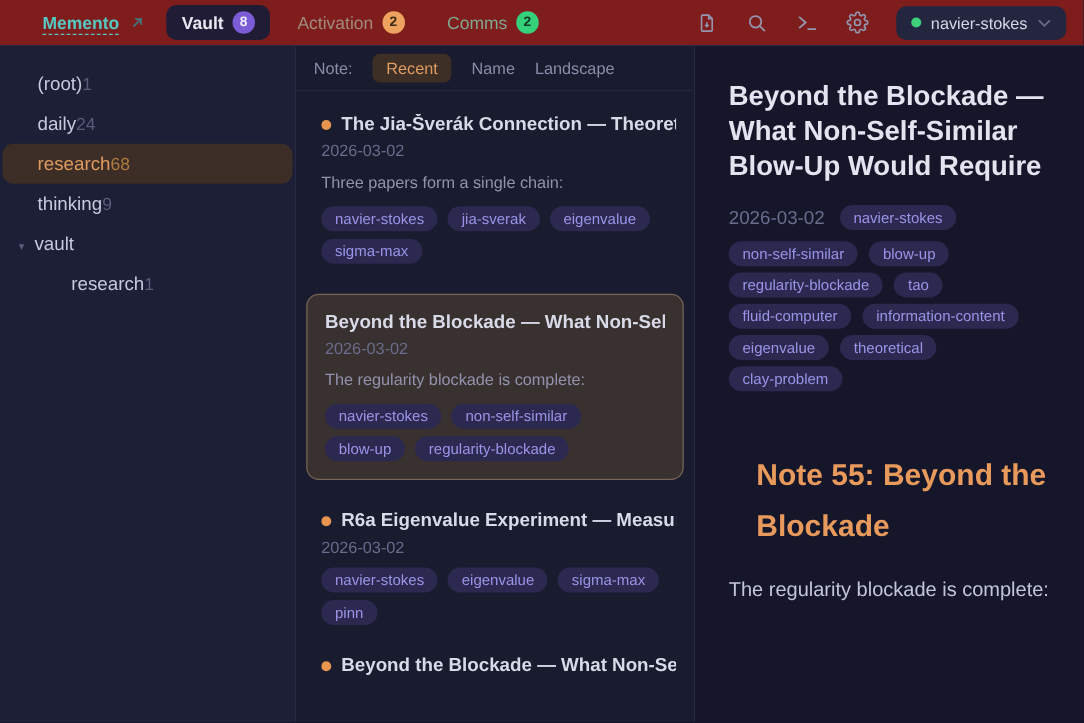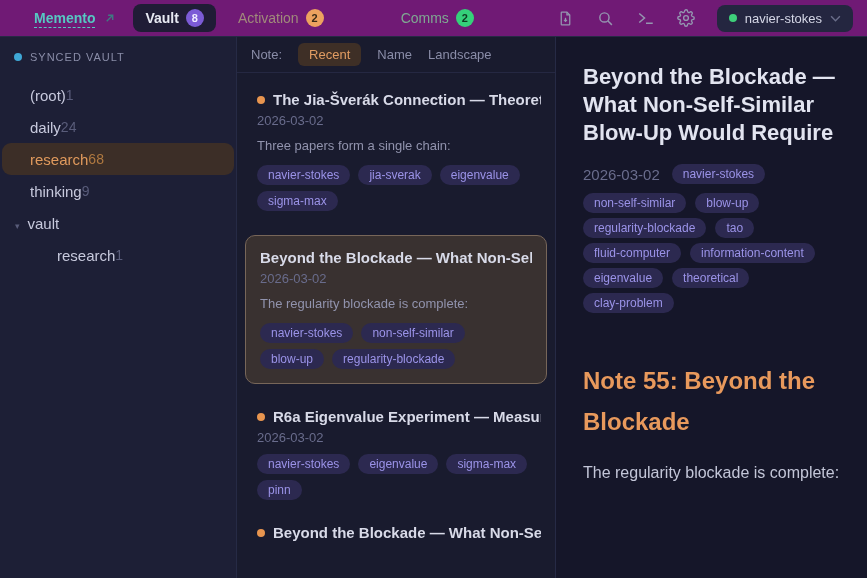--- a/index.html
+++ b/index.html
@@ -5,38 +5,38 @@
   * { margin:0; padding:0; box-sizing:border-box; }
   html,body { width:867px; height:578px; overflow:hidden; }
   body {
     font-family:"Liberation Sans","DejaVu Sans",sans-serif;
     background:#14152a; color:#d5d7e6;
     display:flex; flex-direction:column;
   }
 
   
   .topbar {
-    height:37px; flex:0 0 37px; background:#701a75;
+    height:37px; flex:0 0 37px; background:#7f1d1d;
     border-bottom:1px solid #262a45;
     display:flex; align-items:center; padding:12px 14px; gap:4px;
   }
   .logo {
     color:#56c8c2; font-size:14px; font-weight:bold; margin-left:20px;
     text-decoration:underline dashed; text-underline-offset:4px; text-decoration-thickness:1px;
     cursor:pointer;
   }
   .logo-ext { color:#3f7a82; margin:0 14px 0 5px; display:flex; align-items:center; }
   .tab {
     display:flex; align-items:center; gap:7px; padding:5px 12px; border-radius:8px;
     font-size:14px; cursor:pointer; margin-right:6px;
   }
   .tab.active { background:#201c36; }
   .tab.active .tab-label { color:#e7e8f2; font-weight:bold; }
   .tab-label-activation { color:#a08a7b;text-align:center; }
-  .tab-label-comms { color:#7fa892;margin-left:43px; }
+  .tab-label-comms { color:#7fa892; }
   .badge {
     width:18px; height:18px; border-radius:50%; font-size:11px; font-weight:bold;
     display:flex; align-items:center; justify-content:center;
   }
   .badge-vault { background:#7c5bd6; color:#f0ecff; }
   .badge-activation { background:#eda25f; color:#3a2a16; }
   .badge-comms { background:#35d07a; color:#0e3a22; }
   .topbar-spacer { flex:1; }
   .icon-btn {
     width:30px; height:30px; display:flex; align-items:center; justify-content:center;
@@ -114,21 +114,21 @@
   .detail {
     flex:1; background:#151629; padding:26px 24px 0 27px; overflow:hidden;
   }
   .detail-title {
     font-size:22px; font-weight:bold; color:#e2e4f0; line-height:28px; margin-bottom:17px;
   }
   .detail-meta { display:flex; align-items:center; gap:12px; margin-bottom:9px; }
   .detail-date { font-size:15px; color:#696c8c; }
   .detail-tags { display:flex; flex-wrap:wrap; gap:5px 9px; max-width:250px; }
   .detail-h1 {
-    font-size:24px; font-weight:bold; color:#e8995c; line-height:41px; margin-top:47px;
+    font-size:24px; font-weight:bold; color:#e8995c; line-height:41px; margin-top:47px;margin-left:22px;
   }
   .detail-h2 {
     font-size:19px; font-weight:bold; color:#d98f55; line-height:34px; margin-top:42px;
   }
   .detail-para { font-size:16px; color:#c3c6d8; line-height:27px; margin-top:17px; max-width:260px; }
   svg { display:block; }
 </style>
 </head>
 <body>
 
@@ -189,24 +189,20 @@
       <svg width="11" height="7" viewBox="0 0 12 8" fill="none" stroke="currentColor" stroke-width="1.6">
         <path d="M1 1.5 l5 5 5-5"></path>
       </svg>
     </span>
   </div>
 </div>
 
 <div class="main">
 
   <div class="sidebar">
-    <div class="sb-header">
-      <span class="dot dot-teal"></span>
-      <span class="sb-header-label">SYNCED VAULT</span>
-    </div>
     <div class="sb-item">
       <span>(root)</span>
       <span class="count">1</span>
     </div>
     <div class="sb-item">
       <span>daily</span>
       <span class="count">24</span>
     </div>
     <div class="sb-item selected">
       <span>research</span>

